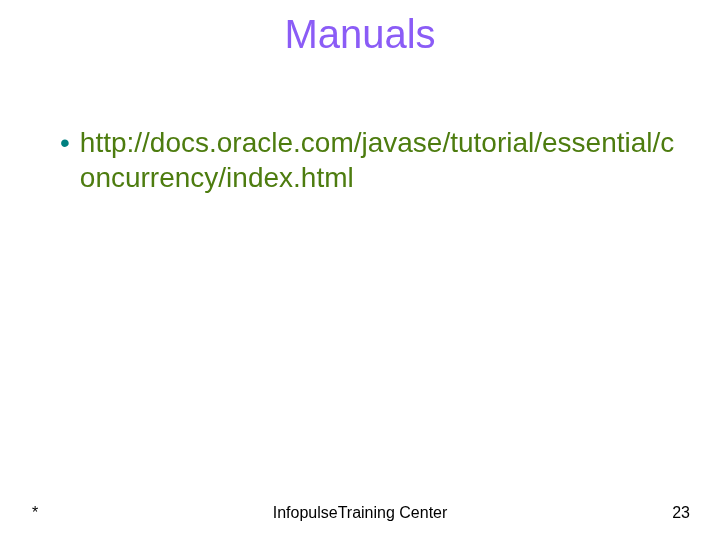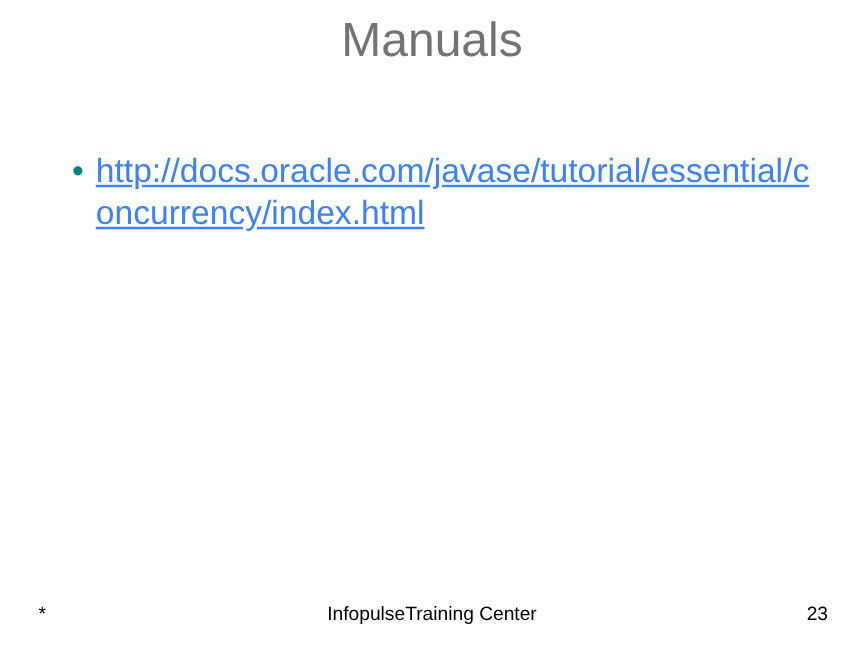--- a/index.html
+++ b/index.html
@@ -13,42 +13,41 @@
   }
   .slide {
     width: 100%;
     height: 100%;
     position: relative;
     padding-top: 12px;
   }
   .title {
     text-align: center;
     font-size: 40px;
-    color: #737373;
+    color: #8b5cf6;
     font-weight: normal;
     margin-bottom: 68px;
   }
   .content {
     padding-left: 60px;
     padding-right: 40px;
   }
   .bullet-item {
     display: flex;
     align-items: flex-start;
   }
   .bullet {
     font-size: 28px;
     color: #008080;
     margin-right: 10px;
     line-height: 1.25;
   }
   .link {
     font-size: 28px;
-    color: #3b82f6;
-    text-decoration: underline;
+    color: #4d7c0f;
     line-height: 1.25;
     word-break: break-all;
     cursor: pointer;
   }
   .footer {
     position: absolute;
     bottom: 18px;
     width: 100%;
     font-size: 16px;
     color: #000;

